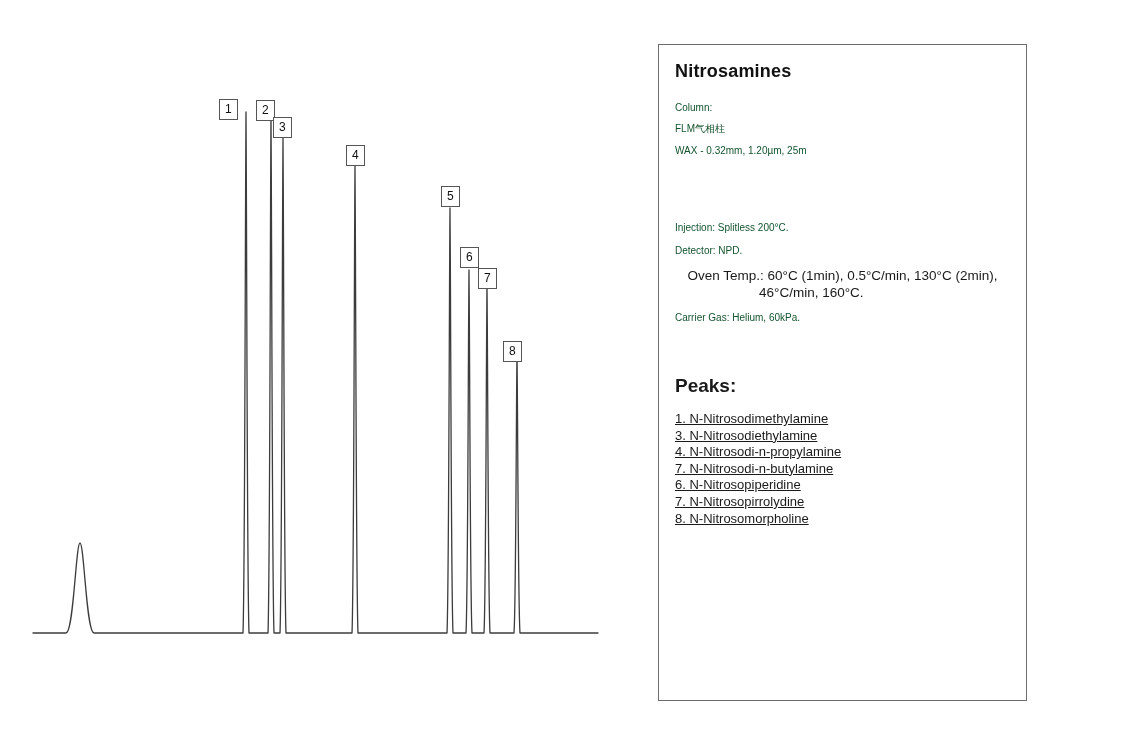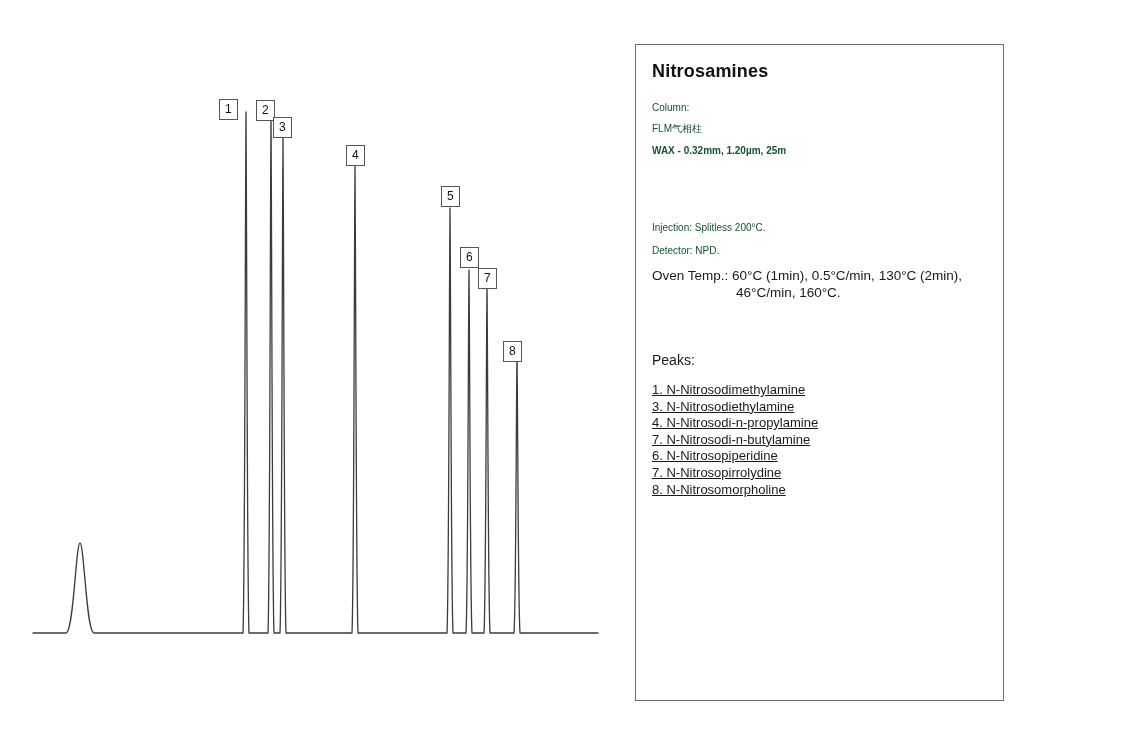--- a/index.html
+++ b/index.html
@@ -33,21 +33,21 @@
     background: #ffffff;
     font-size: 12px;
     line-height: 1;
     color: #111111;
     padding: 3px 5px 4px 5px;
     font-family: "Liberation Sans", sans-serif;
     white-space: nowrap;
   }
   #info-panel {
     position: absolute;
-    left: 635px;
+    left: 658px;
     top: 44px;
     width: 369px;
     height: 657px;
     border: 1px solid #6d6d6d;
     background: #ffffff;
     box-sizing: border-box;
     padding: 14px 16px 10px 16px;
   }
   .panel-title {
     font-size: 18px;
@@ -58,36 +58,36 @@
   }
   .line {
     font-size: 10px;
     color: #14532d;
     margin: 0 0 12px 0;
   }
   .line.tight {
     margin-bottom: 9px;
   }
   .bold {
-    font-weight: bold;
+    font-weight: normal;
   }
   .spacer-lg {
     height: 54px;
   }
   .spacer-md {
     height: 40px;
   }
   .oven-block {
     margin-bottom: 12px;
   }
-  .oven-block .l1 { font-size: 13.5px; margin-bottom: 2px;}
+  .oven-block .l1 { font-size: 13.5px; margin-bottom: 2px; text-align: center;}
   .oven-block .l2 { font-size: 13.5px; padding-left: 84px; }
   .peaks-heading {
-    font-size: 14px;
-    font-weight: normal;
+    font-size: 19px;
+    font-weight: bold;
     margin: 0 0 14px 0;
   }
   .peak-item {
     font-size: 13px;
     line-height: 16.6px;
     color: #1a1a1a;
     text-decoration: underline;
   }
 </style>
 </head>
@@ -117,20 +117,21 @@
   <div class="line bold">WAX - 0.32mm, 1.20µm, 25m</div>
 
   <div class="spacer-lg"></div>
 
   <div class="line">Injection: Splitless 200°C.</div>
   <div class="line">Detector: NPD.</div>
   <div class="oven-block">
     <div class="l1">Oven Temp.: 60°C (1min), 0.5°C/min, 130°C (2min),</div>
     <div class="l2">46°C/min, 160°C.</div>
   </div>
+  <div class="line">Carrier Gas: Helium, 60kPa.</div>
 
   <div class="spacer-md"></div>
 
   <div class="peaks-heading">Peaks:</div>
   <div id="peak-list">
       <div class="peak-item">1. N-Nitrosodimethylamine</div>
       <div class="peak-item">3. N-Nitrosodiethylamine</div>
       <div class="peak-item">4. N-Nitrosodi-n-propylamine</div>
       <div class="peak-item">7. N-Nitrosodi-n-butylamine</div>
       <div class="peak-item">6. N-Nitrosopiperidine</div>

